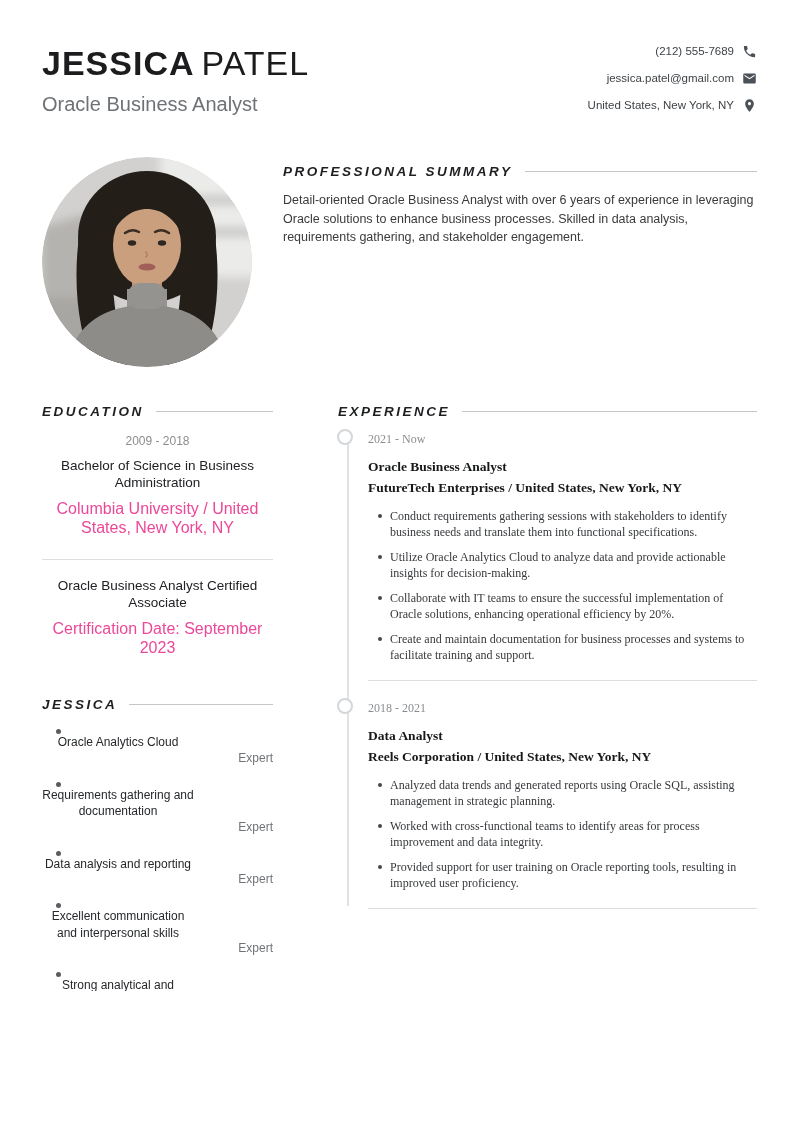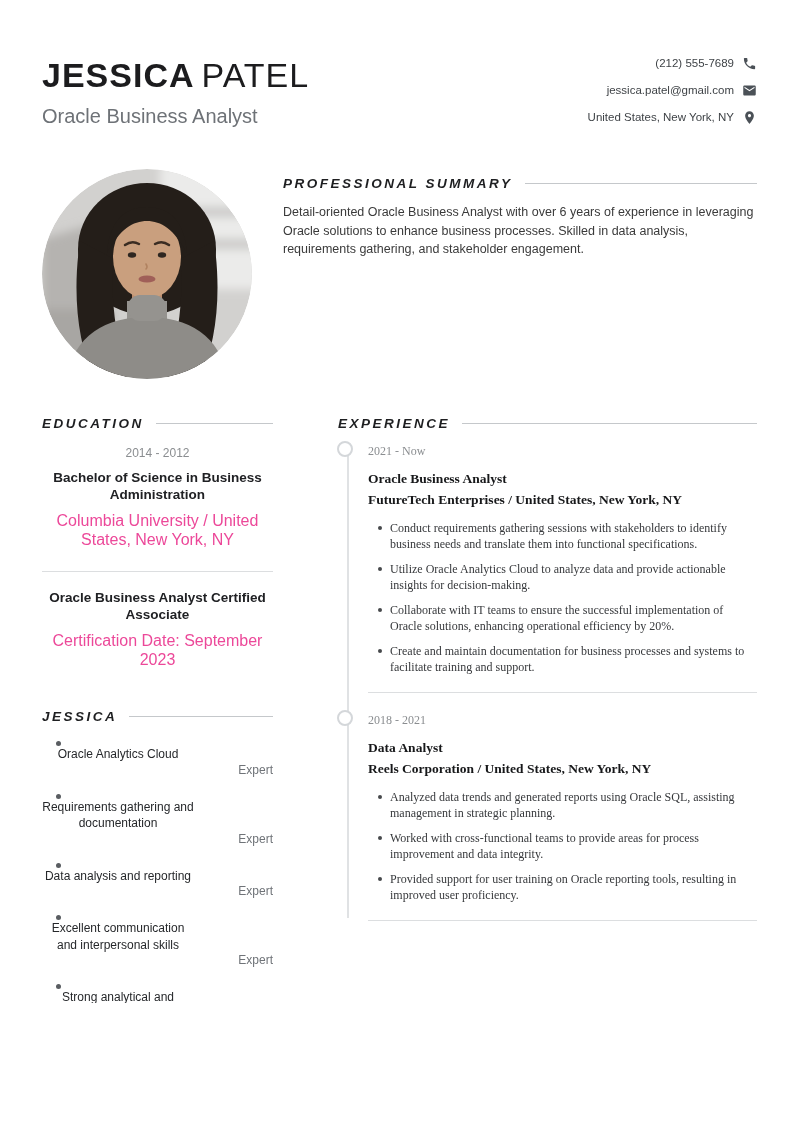--- a/index.html
+++ b/index.html
@@ -1,18 +1,18 @@
 <!DOCTYPE html>
 <html><head>
 <meta charset="utf-8">
 <style>
   * { box-sizing: border-box; }
   body { margin: 0; background: #ffffff; font-family: "Liberation Sans", sans-serif; }
   .page {
-    position: relative; width: 800px; height: 991px; margin: 12px auto;
+    position: relative; width: 800px; height: 991px; margin: 0 auto;
     background: #ffffff; overflow: hidden; color: #222;
   }
 
   
   .header { display: flex; justify-content: space-between; align-items: flex-start; padding: 44px 43px 0 42px; }
   .name-line { margin: 0; font-size: 34px; line-height: 38px; letter-spacing: 1px; color: #1c1c1e; white-space: nowrap; }
   .name-first { font-weight: 800; }
   .name-last { font-weight: 300; margin-left: 7px; }
   .job-title { margin-top: 10px; font-size: 20px; line-height: 24px; color: #6e7277; font-weight: 400; }
 
@@ -33,21 +33,21 @@
 
   .summary-text { margin: 12px 0 0; font-size: 12.5px; line-height: 18.5px; color: #3a3a3a; }
 
   
   .columns { display: flex; align-items: flex-start; margin-top: 37px; padding: 0 43px 0 42px; }
   .left-col { flex: 0 0 231px; width: 231px; text-align: center; }
   .right-col { flex: 1; margin-left: 65px; min-width: 0; }
 
   
   .edu-dates { margin-top: 15px; font-size: 12px; color: #8a8d90; }
-  .edu-degree { margin-top: 9px; font-size: 13.5px; font-weight: 700; line-height: 17px; color: #202124; }
+  .edu-degree { margin-top: 9px; font-size: 13.5px; font-weight: 400; line-height: 17px; color: #202124; }
   .edu-school { margin-top: 8px; font-size: 16px; line-height: 19px; color: #ec4899; }
   .edu-divider { border: none; border-top: 1px solid #dcdee0; margin: 22px 0 0; }
   .edu-degree.second { margin-top: 17px; }
 
   
   .skills-section { margin-top: 40px; }
   .skill-row { display: flex; align-items: flex-start; margin-top: 12px; flex-direction: column; }
   .skill-row:first-of-type { margin-top: 15px; }
   .skill-bullet { flex: none; width: 5px; height: 5px; border-radius: 50%; background: #595d61; margin: 5px 7px 0 14px; }
   .skill-name { width: 152px; font-size: 12px; line-height: 16.5px; color: #26282b; }
@@ -154,21 +154,21 @@
   <div class="columns">
 
     <div class="left-col">
 
       <div>
         <div class="section-heading">
           <span class="txt">EDUCATION</span>
           <span class="rule"></span>
         </div>
         <div>
-          <div class="edu-dates">2014 - 2012</div>
+          <div class="edu-dates">2009 - 2018</div>
           <div class="edu-degree">Bachelor of Science in Business Administration</div>
           <div class="edu-school">Columbia University / United States, New York, NY</div>
         </div>
         <hr class="edu-divider">
         <div>
           <div class="edu-degree second">Oracle Business Analyst Certified Associate</div>
           <div class="edu-school">Certification Date: September 2023</div>
         </div>
       </div>
 
@@ -229,21 +229,21 @@
           <hr class="job-divider">
         </div>
 
         <div class="job">
           <span class="job-dot"></span>
           <div class="job-dates">2018 - 2021</div>
           <div class="job-role">Data Analyst</div>
           <div class="job-company">Reels Corporation / United States, New York, NY</div>
           <ul class="job-bullets">
             <li>Analyzed data trends and generated reports using Oracle SQL, assisting management in strategic planning.</li>
-            <li>Worked with cross-functional teams to provide areas for process improvement and data integrity.</li>
+            <li>Worked with cross-functional teams to identify areas for process improvement and data integrity.</li>
             <li>Provided support for user training on Oracle reporting tools, resulting in improved user proficiency.</li>
           </ul>
           <hr class="job-divider">
         </div>
 
       </div>
     </div>
 
   </div>
 </div>

